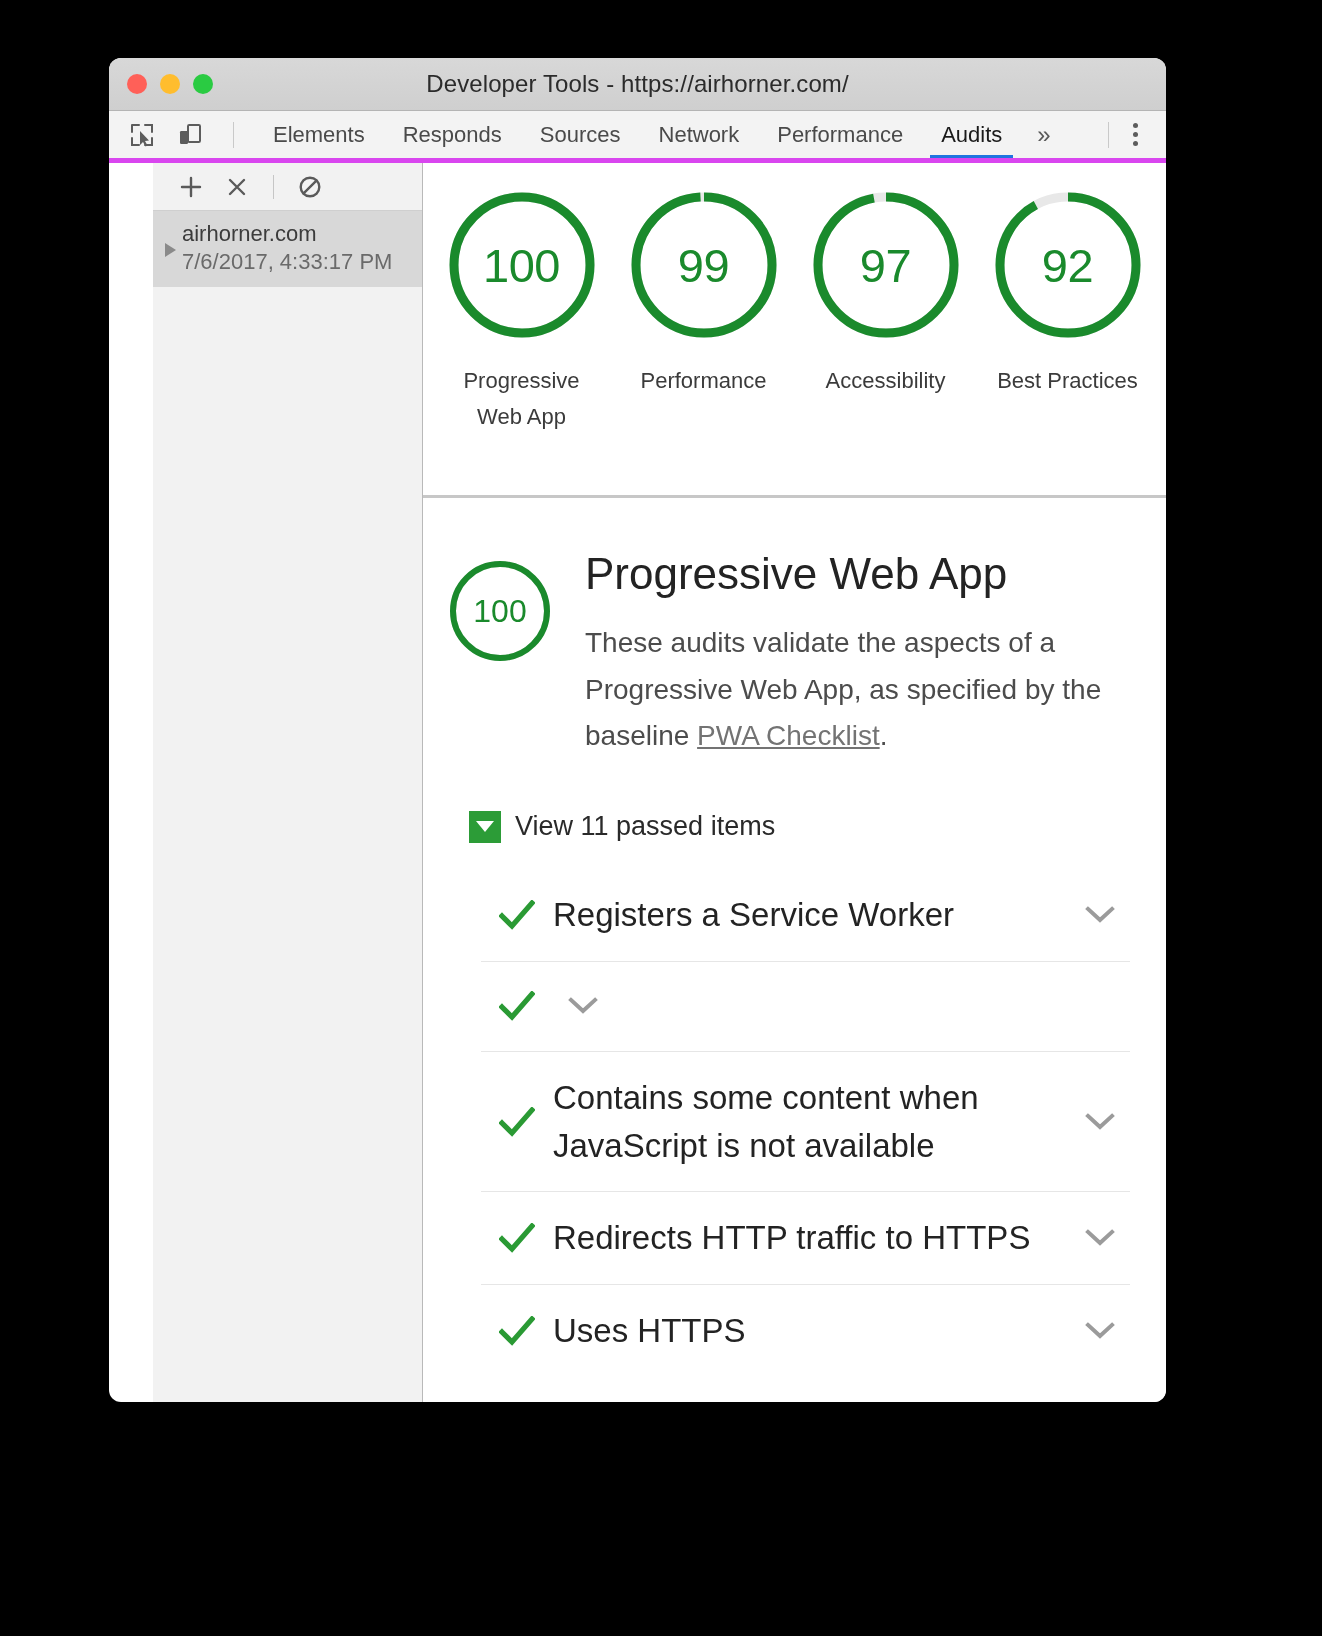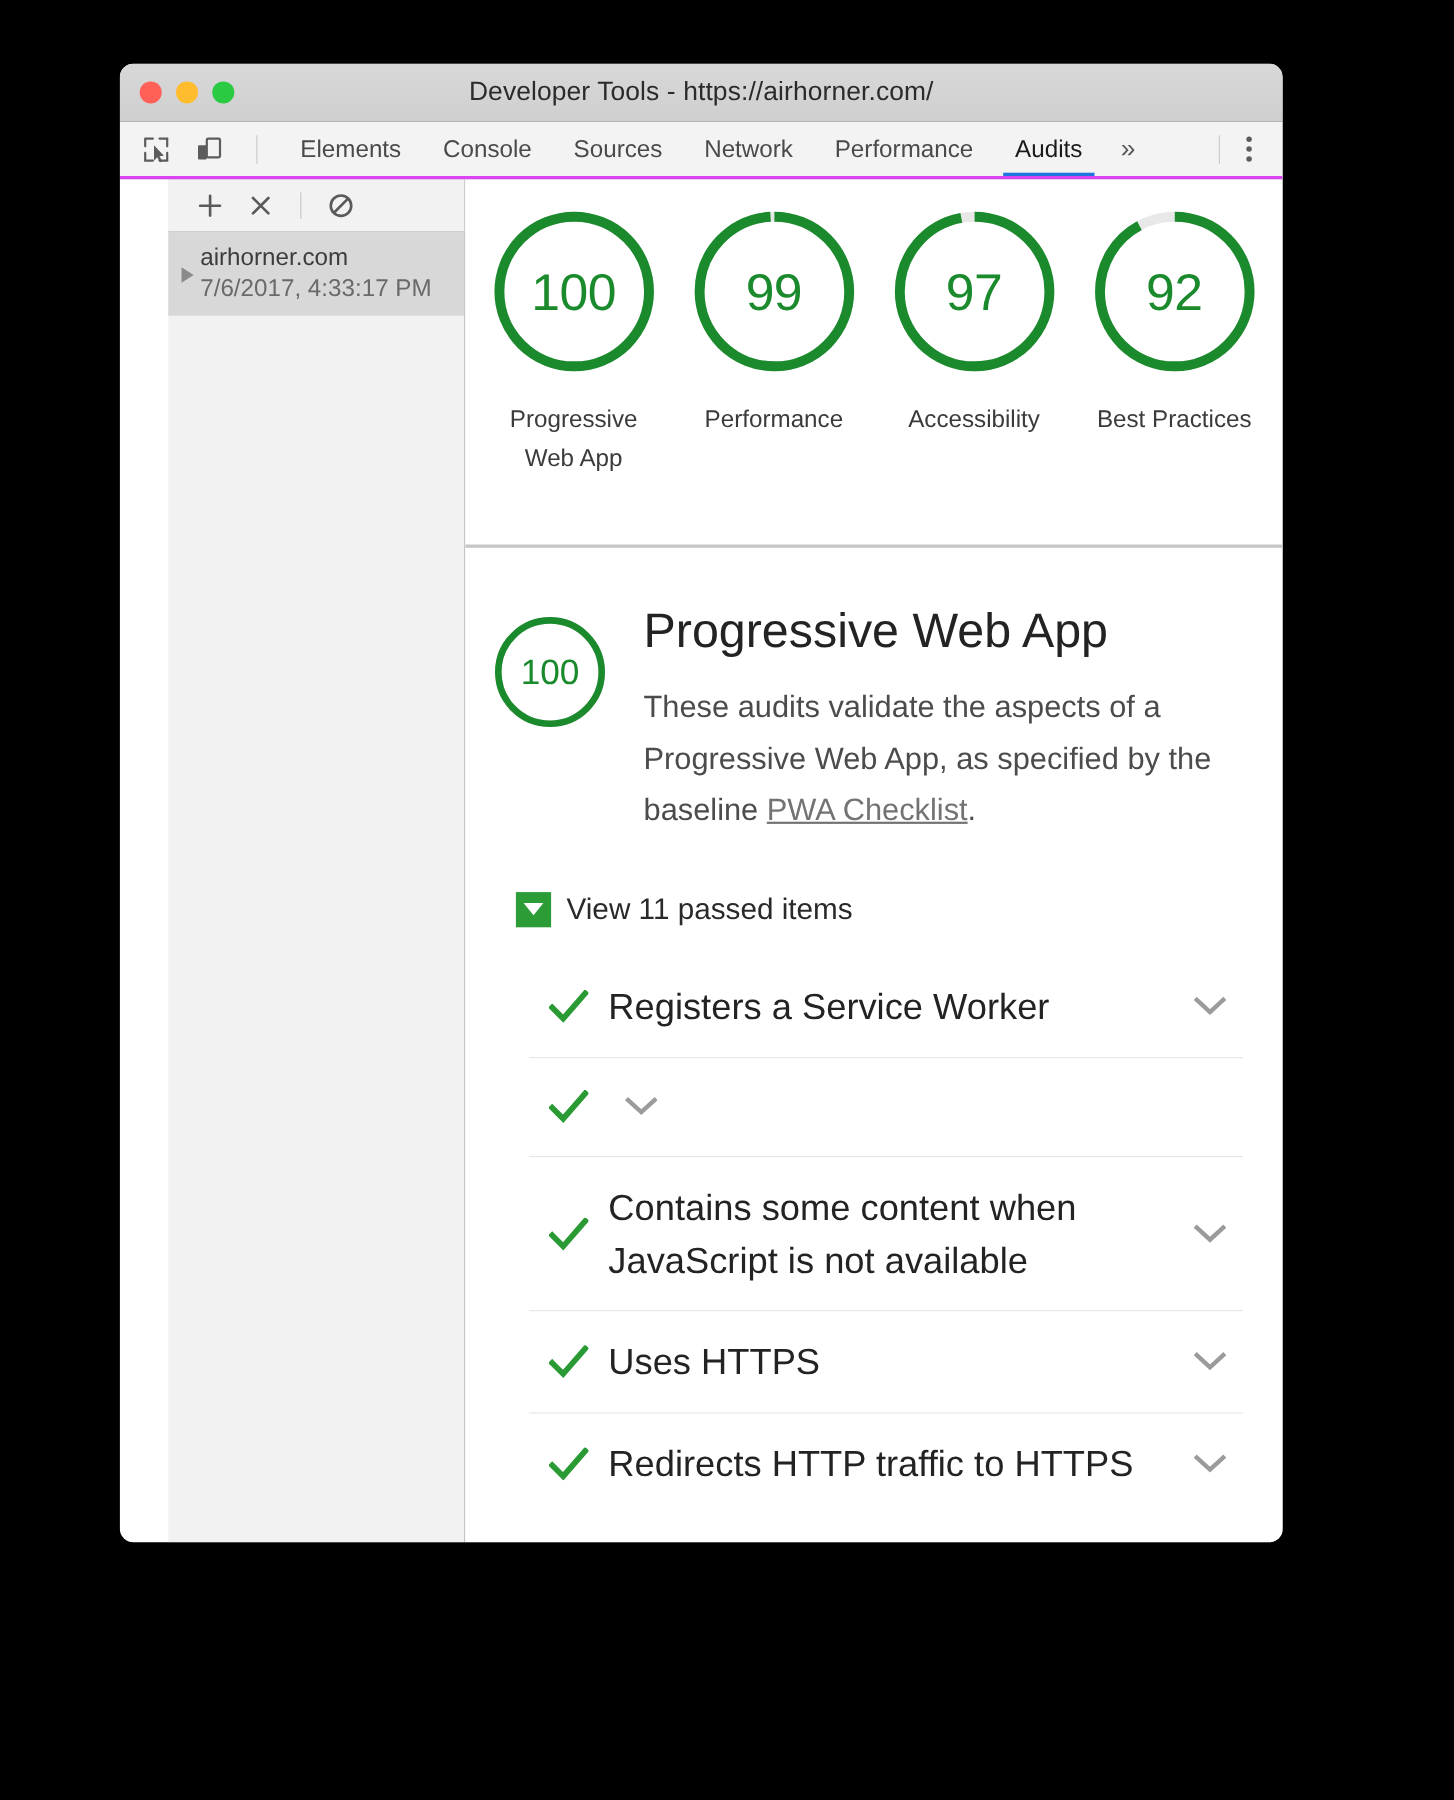--- a/index.html
+++ b/index.html
@@ -50,21 +50,21 @@
     font-size: 24px;
     color: #2b2b2b;
     letter-spacing: .1px;
   }
 
   
   .tabbar {
     height: 52px;
     flex: 0 0 52px;
     background: #f3f3f3;
-    border-bottom: 3px solid #d946ef;
+    border-bottom: 5px solid #d946ef;
     display: flex;
     align-items: stretch;
     position: relative;
   }
   .tb-icons { display: flex; align-items: center; padding-left: 16px; gap: 14px; }
   .tb-ico { width: 34px; height: 34px; display: flex; align-items: center; justify-content: center; cursor: pointer; }
   .vdiv { width: 1px; height: 26px; background: #c9c9c9; align-self: center; margin: 0 12px; }
   .tabs { display: flex; align-items: stretch; margin-left: 8px; }
   .tab {
     display: flex; align-items: center;
@@ -253,21 +253,21 @@
         </svg>
       </span>
       <span class="vdiv"></span>
     </div>
 
     <div class="tabs">
       <div class="tab">
             <span>Elements</span>
           </div>
       <div class="tab">
-            <span>Console</span>
+            <span>Responds</span>
           </div>
       <div class="tab">
             <span>Sources</span>
           </div>
       <div class="tab">
             <span>Network</span>
           </div>
       <div class="tab">
             <span>Performance</span>
           </div>
@@ -435,41 +435,41 @@
                   </svg>
             </span>
           </div>
 
           <div class="audit-row">
             <span class="check">
               <svg width="36" height="30" viewBox="0 0 36 30">
                     <path d="M3 16 L13 26 L33 3" fill="none" stroke="#2a9a34" stroke-width="5.2" stroke-linecap="square" stroke-linejoin="miter"></path>
                   </svg>
             </span>
+            <span class="audit-text">Redirects HTTP traffic to HTTPS</span>
+            <span class="chev">
+              <svg width="30" height="18" viewBox="0 0 30 18">
+                    <path d="M3 3 L15 14 L27 3" fill="none" stroke="#9b9b9b" stroke-width="4" stroke-linecap="square"></path>
+                  </svg>
+            </span>
+          </div>
+
+          <div class="audit-row">
+            <span class="check">
+              <svg width="36" height="30" viewBox="0 0 36 30">
+                    <path d="M3 16 L13 26 L33 3" fill="none" stroke="#2a9a34" stroke-width="5.2" stroke-linecap="square" stroke-linejoin="miter"></path>
+                  </svg>
+            </span>
             <span class="audit-text">Uses HTTPS</span>
             <span class="chev">
               <svg width="30" height="18" viewBox="0 0 30 18">
                     <path d="M3 3 L15 14 L27 3" fill="none" stroke="#9b9b9b" stroke-width="4" stroke-linecap="square"></path>
                   </svg>
             </span>
           </div>
 
-          <div class="audit-row">
-            <span class="check">
-              <svg width="36" height="30" viewBox="0 0 36 30">
-                    <path d="M3 16 L13 26 L33 3" fill="none" stroke="#2a9a34" stroke-width="5.2" stroke-linecap="square" stroke-linejoin="miter"></path>
-                  </svg>
-            </span>
-            <span class="audit-text">Redirects HTTP traffic to HTTPS</span>
-            <span class="chev">
-              <svg width="30" height="18" viewBox="0 0 30 18">
-                    <path d="M3 3 L15 14 L27 3" fill="none" stroke="#9b9b9b" stroke-width="4" stroke-linecap="square"></path>
-                  </svg>
-            </span>
-          </div>
-
         </div>
 
       </div>
     </div>
   </div>
 </div>
 </div>
 
 </body></html>

